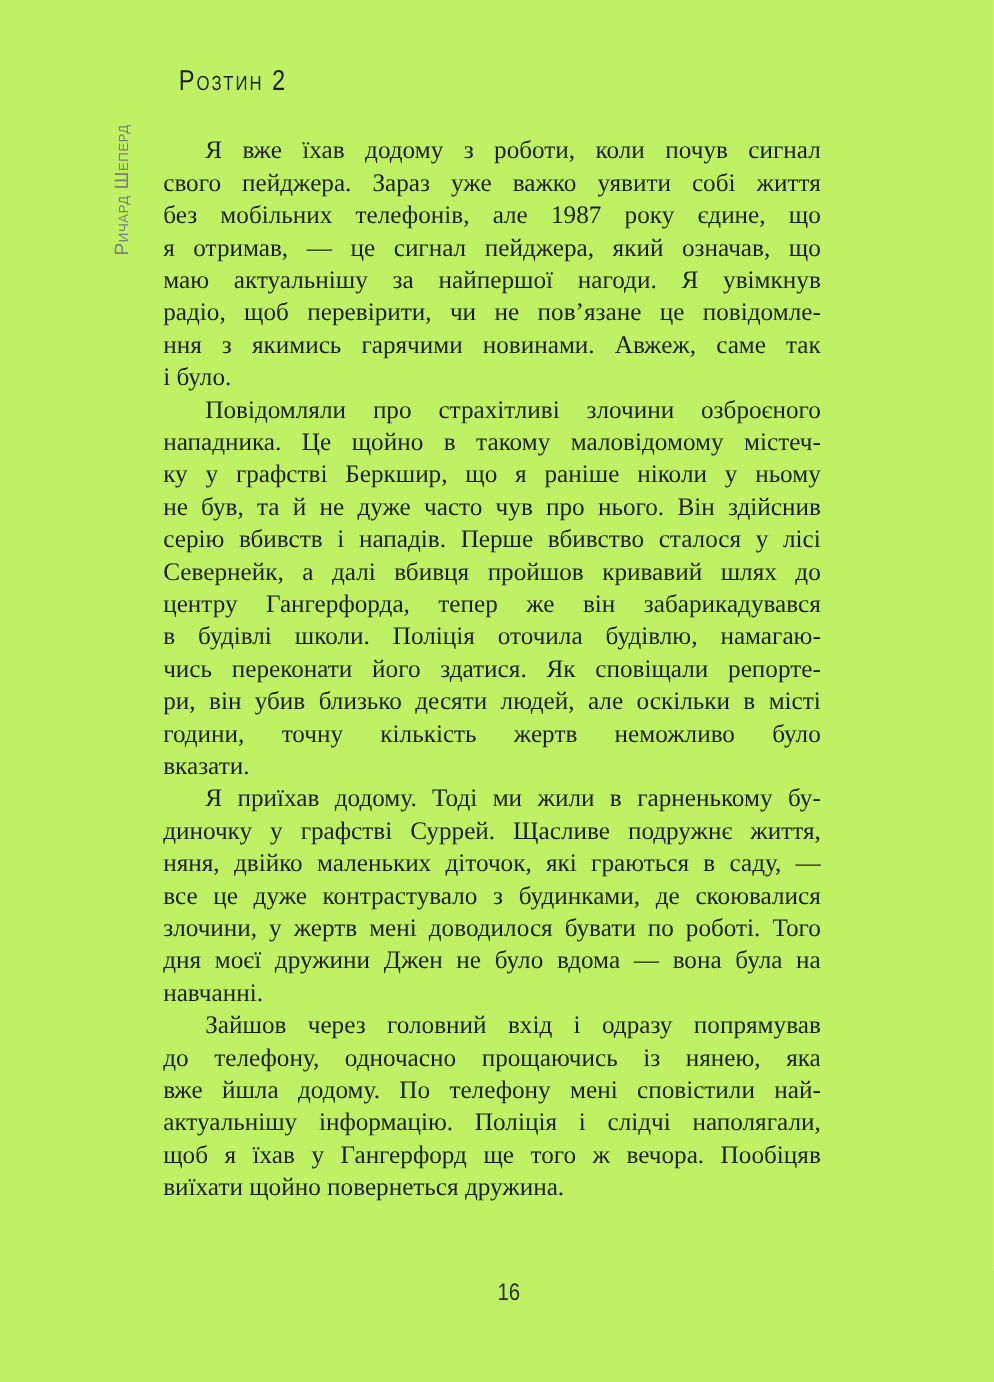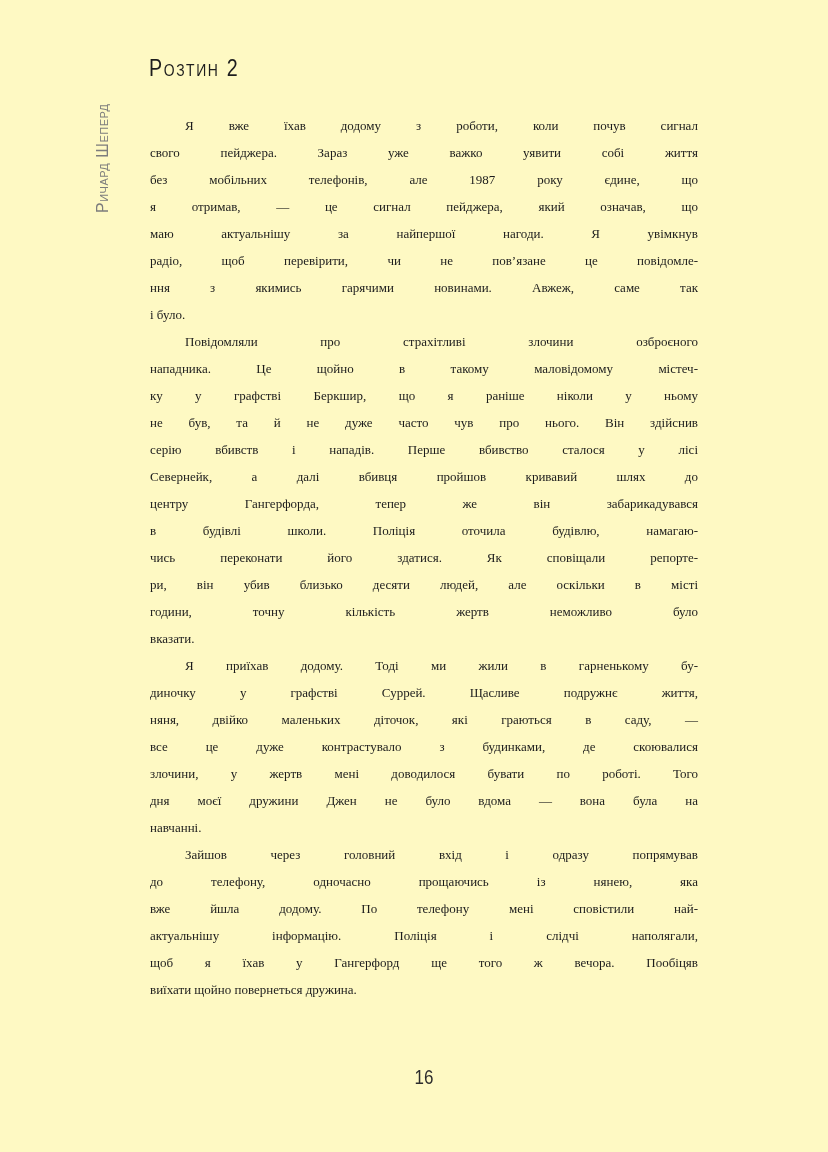--- a/index.html
+++ b/index.html
@@ -1,20 +1,20 @@
 <!DOCTYPE html>
 <html lang="uk"><head>
 <meta charset="utf-8">
 <style>
   html,body{margin:0;padding:0;background:#e8e8e8;}
   .page{
     position:relative;
     width:828px;height:1152px;
     margin:0 auto;
-    background:#fef9c3;
+    background:#bef264;
     overflow:hidden;
     font-family:"Liberation Serif", serif;
   }
   
   .running-head{
     position:absolute;
     left:149px;top:54px;
     font-family:"Liberation Sans", sans-serif;
     font-variant:small-caps;
     font-size:24px;
@@ -34,23 +34,23 @@
     font-family:"Liberation Sans", sans-serif;
     font-variant:small-caps;
     font-size:16px;
     letter-spacing:0.5px;
     color:#7d7d7d;
     white-space:nowrap;
   }
   
   .body-text{
     position:absolute;
-    left:150px;top:112px;
+    left:136px;top:112px;
     width:548px;
-    font-size:13px;
+    font-size:21px;
     line-height:27px;
     color:#1c1c1c;
   }
   .para{margin:0;padding:0;}
   .line{
     display:block;
     text-align:justify;
     text-align-last:justify;
     white-space:normal;
   }

